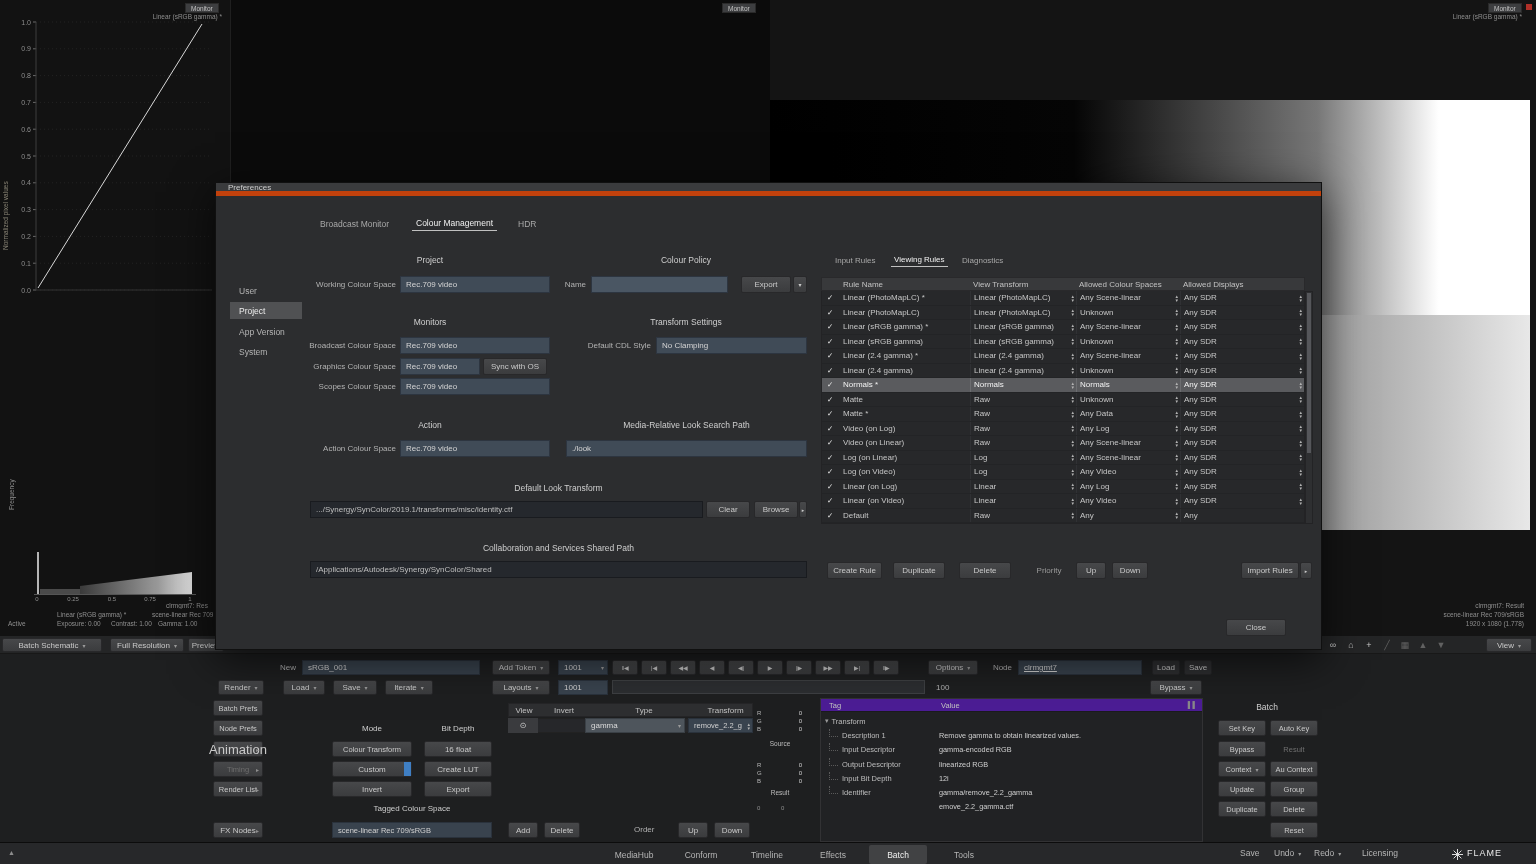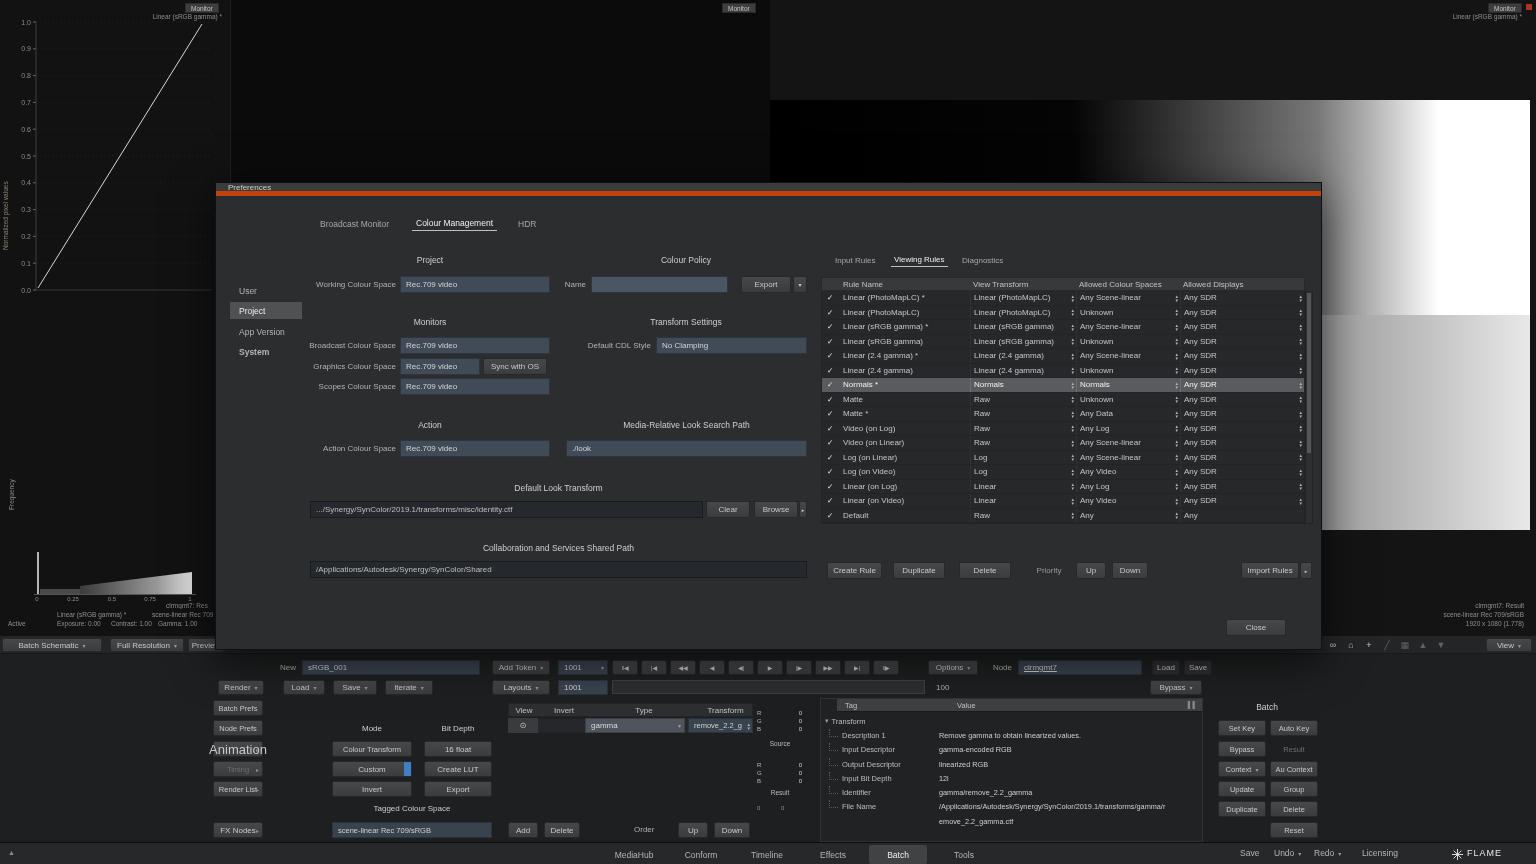--- a/index.html
+++ b/index.html
@@ -313,21 +313,21 @@
       <span class="tiny" style="left:757px;top:770px;font-size:6px;color:#b5b5b5;">G</span>
       <span class="tiny" style="left:788px;top:770px;width:14px;text-align:right;font-size:6px;color:#d0d0d0;">0</span>
       <span class="tiny" style="left:757px;top:778px;font-size:6px;color:#b5b5b5;">B</span>
       <span class="tiny" style="left:788px;top:778px;width:14px;text-align:right;font-size:6px;color:#d0d0d0;">0</span>
       <span class="tiny" style="left:752px;top:789px;width:56px;text-align:center;font-size:6.5px;color:#bdbdbd;">Result</span>
       <span class="tiny" style="left:757px;top:805px;font-size:6px;">0</span>
       <span class="tiny" style="left:781px;top:805px;font-size:6px;">0</span>
     </div>
 
   <div class="abs" style="left:820px;top:698px;width:383px;height:144px;background:#212224;border:1px solid #323234;overflow:hidden;">
-    <div style="position:relative;height:13px;background:#404040;border-bottom:1px solid #1b1b1d;font-size:7.5px;color:#c2c2c2;margin-left:16px;">
+    <div style="position:relative;height:13px;background:#4c1d95;border-bottom:1px solid #1b1b1d;font-size:7.5px;color:#c2c2c2;">
       <span style="position:absolute;left:8px;top:2px;">Tag</span>
       <span style="position:absolute;left:120px;top:2px;">Value</span>
       <span style="position:absolute;right:5px;top:2px;color:#8a8a8a;font-size:6.5px;">▌▌</span>
     </div>
     <div style="padding-top:2px;">
         <div class="trow">
           <span class="tcaret">▾</span>
           <span class="ttag">Transform</span>
         </div>
         <div class="trow">
@@ -347,25 +347,20 @@
         </div>
         <div class="trow">
           <span class="tcon"></span>
           <span class="ttag">Input Bit Depth</span>
           <span class="tval">12i</span>
         </div>
         <div class="trow">
           <span class="tcon"></span>
           <span class="ttag">Identifier</span>
           <span class="tval">gamma/remove_2.2_gamma</span>
-        </div>
-        <div class="trow">
-          <span class="tcon"></span>
-          <span class="ttag">File Name</span>
-          <span class="tval">/Applications/Autodesk/Synergy/SynColor/2019.1/transforms/gamma/r</span>
         </div>
         <div class="trow">
           <span class="tval">emove_2.2_gamma.ctf</span>
         </div>
       </div>
   </div>
 
   <span class="hdr" style="left:1214px;top:702px;width:106px;font-size:8.5px;">Batch</span>
   <div>
       <button class="btn" style="left: 1218px; top: 720px; width: 48px; height: 16px; font-size: 7.5px;">
@@ -430,21 +425,21 @@
         <span>Preferences</span>
       </div>
 
     <span class="ptab" style="left:100px;">Broadcast Monitor</span>
     <span class="ptab on" style="left:196px;">Colour Management</span>
     <span class="ptab" style="left:298px;">HDR</span>
 
     <span class="snav" style="top:99px;">User</span>
     <span class="snav sel" style="top:119px;">Project</span>
     <span class="snav" style="top:140px;">App Version</span>
-    <span class="snav" style="top:160px;font-weight:bold;">System</span>
+    <span class="snav" style="top:160px;">System</span>
 
     <span class="hdr" style="left:94px;top:72px;width:240px;">Project</span>
     <span class="lbl" style="left:84px;top:97px;width:96px;">Working Colour Space</span>
     <div class="combo" style="left:184px;top:93px;width:150px;height:17px;">
         <span>Rec.709 video</span>
       </div>
 
     <span class="hdr" style="left:350px;top:72px;width:240px;">Colour Policy</span>
     <span class="lbl" style="left:330px;top:97px;width:40px;">Name</span>
     <div class="combo" style="left:375px;top:93px;width:137px;height:17px;background:#4a5663;">

